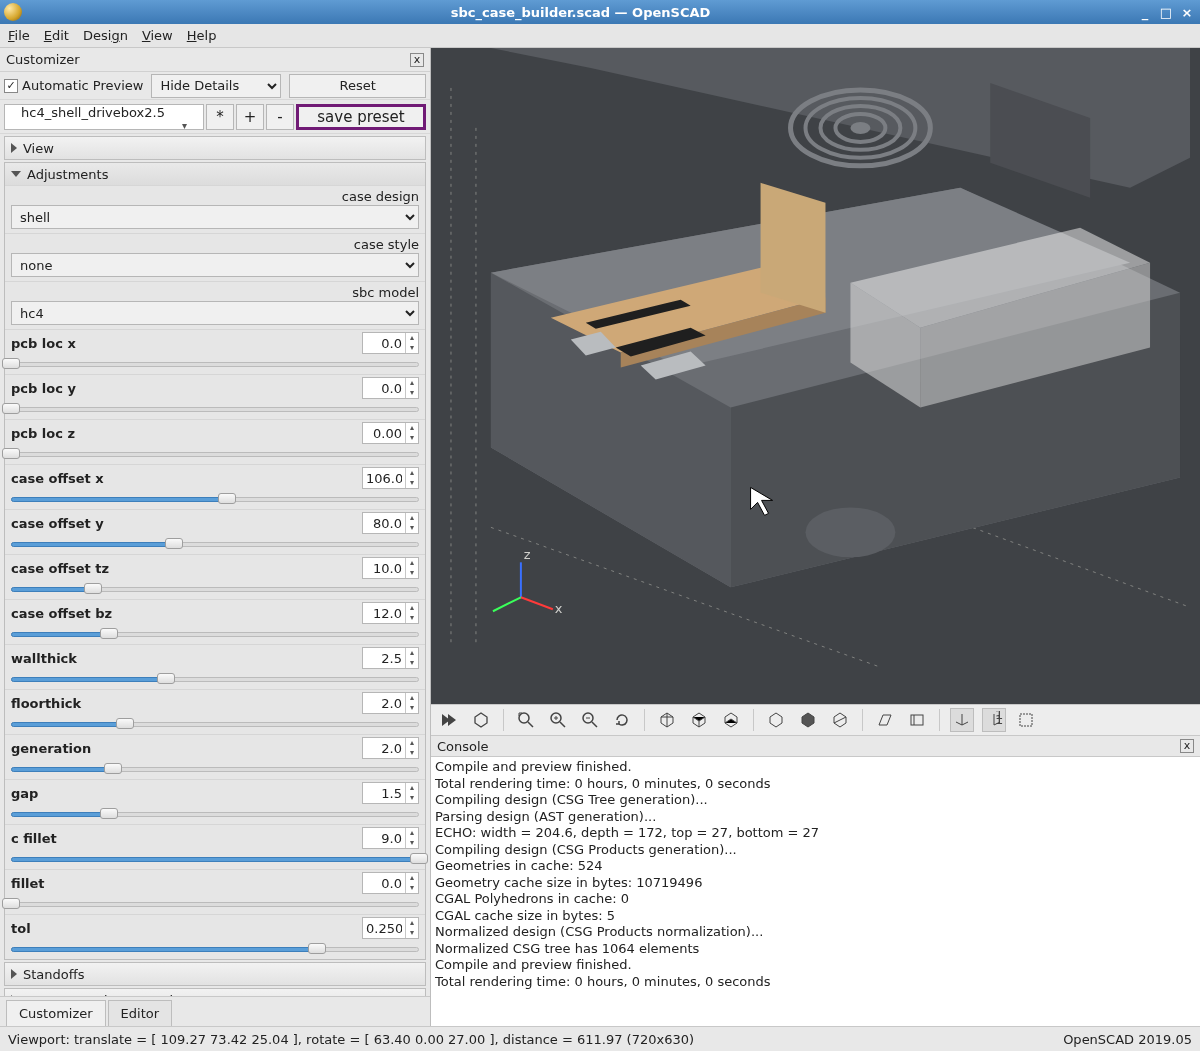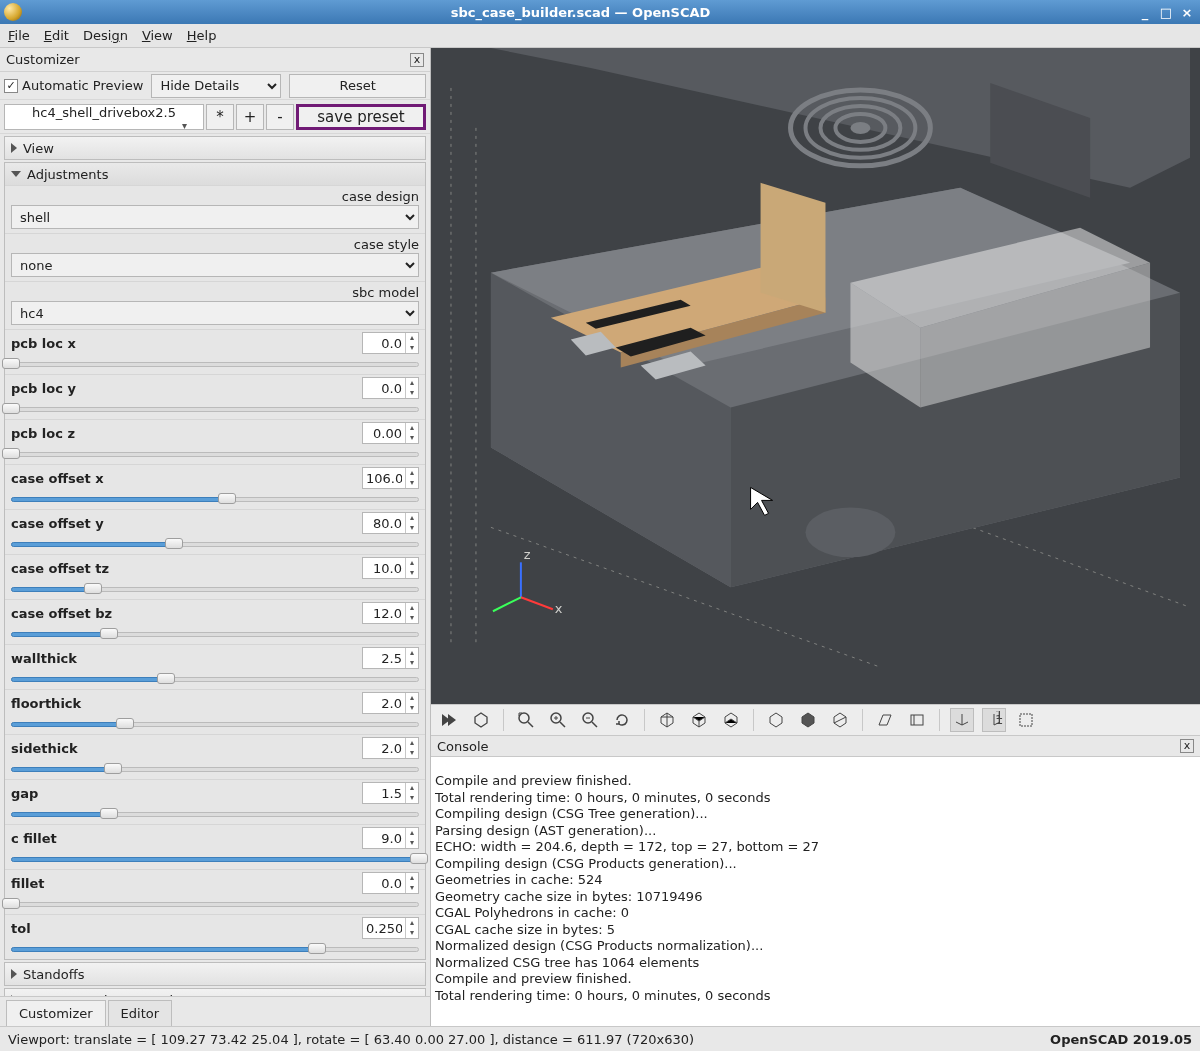--- a/index.html
+++ b/index.html
@@ -13,21 +13,21 @@
 .menubar span u{text-decoration:underline;}
 .mainrow{flex:1;display:flex;min-height:0;}
 .leftpane{width:431px;display:flex;flex-direction:column;background:#e8e8e8;border-right:1px solid #bdbdbd;}
 .panel-head{height:24px;display:flex;align-items:center;padding:0 6px;background:#e8e8e8;border-bottom:1px solid #d0d0d0;font-weight:normal;}
 .panel-head .xbox{margin-left:auto;width:14px;height:14px;border:1px solid #888;line-height:11px;text-align:center;font-size:11px;cursor:pointer;}
 .row1{display:flex;align-items:center;height:28px;padding:0 4px;border-bottom:1px solid #d8d8d8;gap:4px;}
 .chk{width:14px;height:14px;border:1px solid #888;background:#fff;display:inline-flex;align-items:center;justify-content:center;font-size:11px;line-height:1;}
 select{height:24px;border:1px solid #b6b6b6;background:#f0f0f0;padding:0 4px;}
 .btn{height:24px;border:1px solid #b6b6b6;background:#f0f0f0;padding:0 10px;cursor:pointer;display:inline-flex;align-items:center;justify-content:center;}
 .row2{display:flex;align-items:center;height:34px;padding:3px 4px;border-bottom:1px solid #d8d8d8;gap:2px;}
-.preset-sel{width:200px;height:26px;border:1px solid #b6b6b6;background:#fff;display:flex;align-items:center;padding:0 16px;flex-direction:column;}
+.preset-sel{width:200px;height:26px;border:1px solid #b6b6b6;background:#fff;display:flex;align-items:flex-start;padding:0 16px;flex-direction:column;}
 .preset-sel .arr{margin-left:auto;font-size:10px;color:#555;}
 .sq{width:28px;height:26px;border:1px solid #b6b6b6;background:#f0f0f0;display:flex;align-items:center;justify-content:center;cursor:pointer;font-size:15px;}
 .savep{flex:1;height:26px;border:3px solid #701a75;background:#f0f0f0;font-size:15px;display:flex;align-items:center;justify-content:center;cursor:pointer;}
 .scrollarea{flex:1;overflow-y:auto;padding:2px 4px 4px 4px;}
 .acc{border:1px solid #bdbdbd;background:#e6e6e6;margin-bottom:2px;}
 .acc-h{height:22px;display:flex;align-items:center;padding:0 6px;cursor:pointer;background:linear-gradient(#f2f2f2,#e2e2e2);}
 .acc-h.open{background:linear-gradient(#e9e9e9,#dcdcdc);}
 .tri{display:inline-block;width:0;height:0;margin-right:6px;}
 .tri.right{border-top:5px solid transparent;border-bottom:5px solid transparent;border-left:6px solid #555;}
 .tri.down{border-left:5px solid transparent;border-right:5px solid transparent;border-top:6px solid #555;}
@@ -51,24 +51,24 @@
 .tab.active{background:#e4e4e4;border-top:1px solid #bdbdbd;}
 .rightpane{flex:1;display:flex;flex-direction:column;min-width:0;}
 .viewport{flex:1;background:#3f4246;position:relative;min-height:0;overflow:hidden;}
 .viewport svg{position:absolute;inset:0;}
 .toolbar3d{height:32px;background:#ededed;border-top:1px solid #c8c8c8;border-bottom:1px solid #c8c8c8;display:flex;align-items:center;padding:0 6px;gap:8px;}
 .ticon{width:24px;height:24px;display:flex;align-items:center;justify-content:center;cursor:pointer;color:#333;border:1px solid transparent;}
 .ticon.sel{border:1px solid #bdbdbd;background:#dcdcdc;}
 .tsep{width:1px;height:22px;background:#c8c8c8;margin:0 2px;}
 .console-h{height:20px;display:flex;align-items:center;padding:0 6px;background:#e8e8e8;}
 .console-h .xbox{margin-left:auto;width:14px;height:14px;border:1px solid #888;line-height:11px;text-align:center;font-size:11px;cursor:pointer;}
-.console{flex:0 0 270px;background:#fff;border-top:1px solid #c8c8c8;overflow-y:auto;padding:16px 4px;}
+.console{flex:0 0 270px;background:#fff;border-top:1px solid #c8c8c8;overflow-y:auto;padding:2px 4px;}
 .console div{font-size:13px;line-height:16.5px;white-space:pre;}
 .statusbar{height:22px;background:#e8e8e8;border-top:1px solid #c8c8c8;display:flex;align-items:center;padding:12px 8px;}
-.statusbar .sr{margin-left:auto;font-weight:bold;}
+.statusbar .sr{margin-left:auto;}
 </style>
 </head>
 <body>
 
 <div class="titlebar">
   <div class="appicon"></div>
   <div class="title">sbc_case_builder.scad — OpenSCAD</div>
   <div class="wbtn">_</div>
   <div class="wbtn">□</div>
   <div class="wbtn">×</div>
@@ -285,21 +285,21 @@
     </span>
   </div>
   <div class="slider">
     <div class="track"></div>
     <div class="fill" style="width:28%"></div>
     <div class="thumb" style="left:28%"></div>
   </div>
             </div>
             <div class="fld">
               <div class="fld-slab">
-    <span class="fld-lbl2">sidethick</span>
+    <span class="fld-lbl2">generation</span>
     <span class="spin">
       <input value="2.0" style="">
       <span class="ud">
                     <div>▴</div>
                     <div>▾</div>
                   </span>
     </span>
   </div>
   <div class="slider">
     <div class="track"></div>

